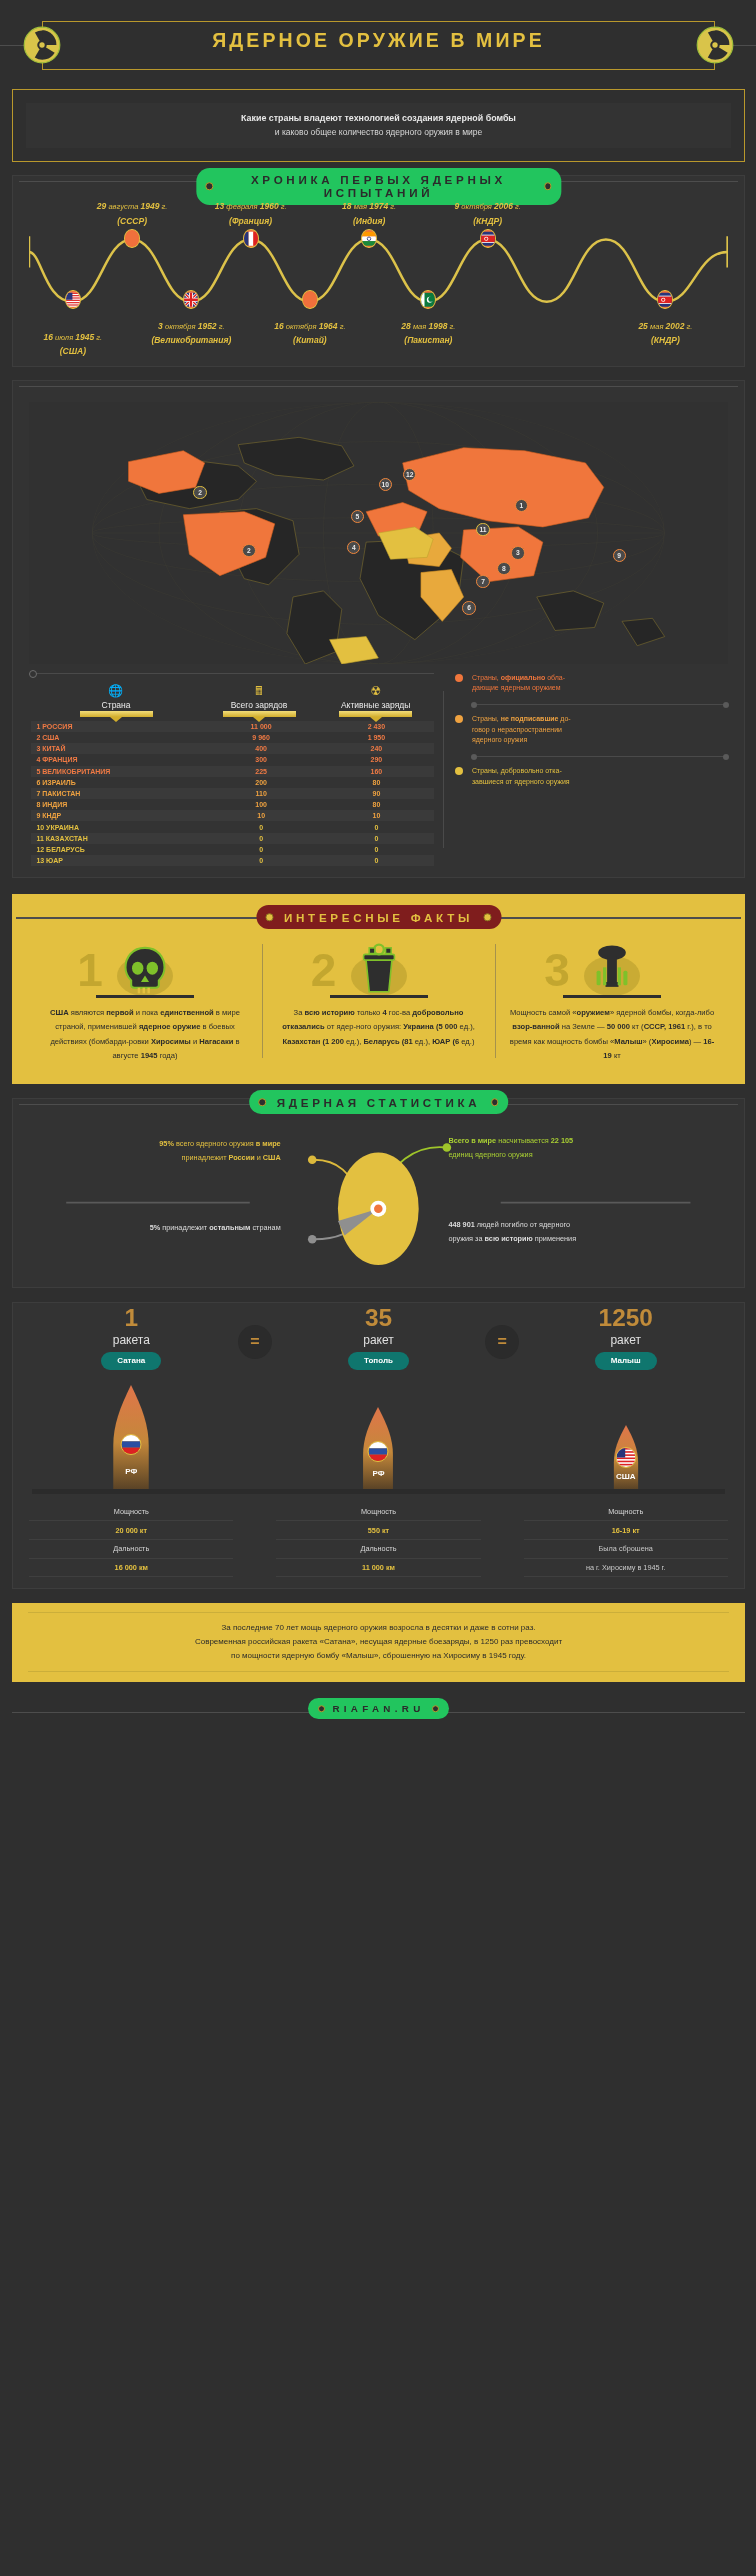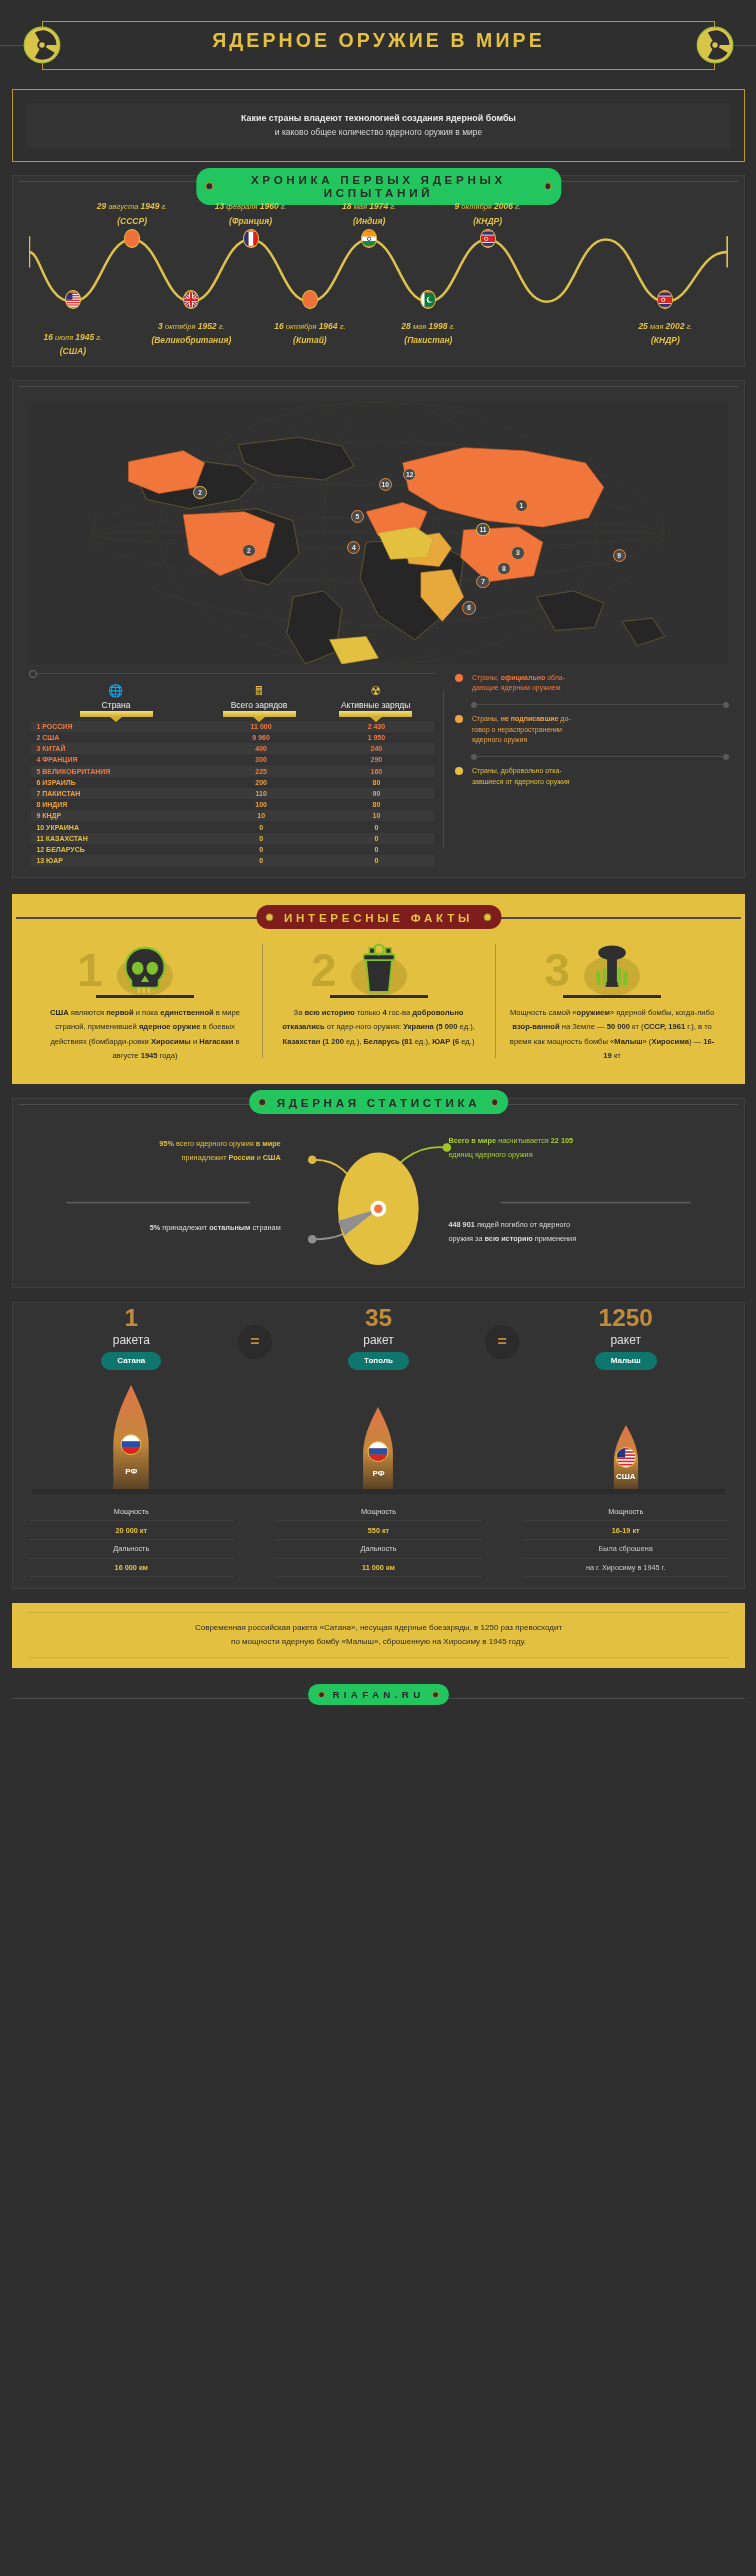--- a/index.html
+++ b/index.html
@@ -698,20 +698,21 @@
             <div class="spec-cell val">11 000 км</div>
             <div style="width: 43px;"></div>
             <div class="spec-cell note">на г. Хиросиму в 1945 г.</div>
           </div>
       </div>
     </div>
   </div>
 
   <div class="bottom-note">
     <div class="bottom-note-inner">
+      <p>За последние 70 лет мощь ядерного оружия возросла в десятки и даже в сотни раз.</p>
       <p>Современная российская ракета «Сатана», несущая ядерные боезаряды, в 1250 раз превосходит</p>
       <p>по мощности ядерную бомбу «Малыш», сброшенную на Хиросиму в 1945 году.</p>
     </div>
   </div>
 
   <div class="footer">
     <div class="rail"></div>
     <div class="ribbon">RIAFAN.RU</div>
   </div>
 

